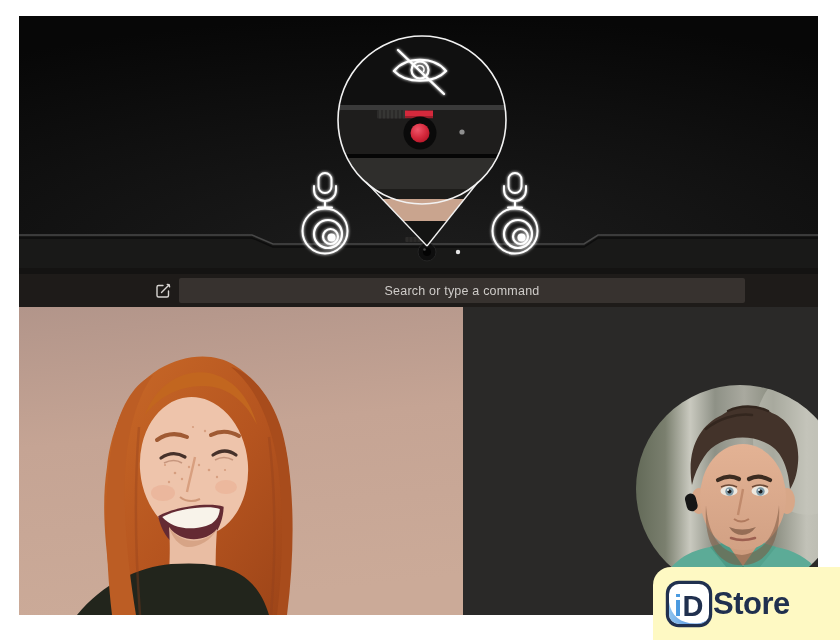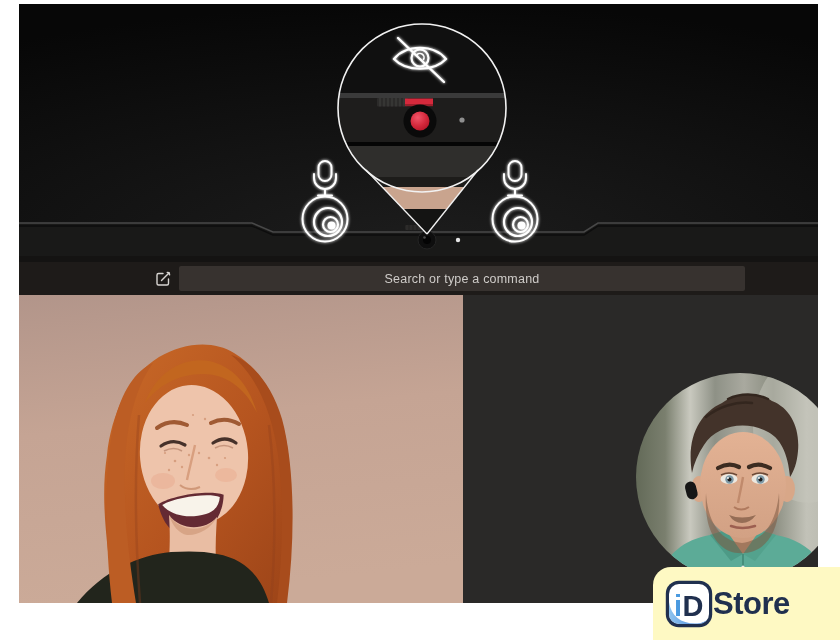--- a/index.html
+++ b/index.html
@@ -1,18 +1,18 @@
 <!DOCTYPE html>
 <html><head>
 <meta charset="utf-8">
 <style>
   html,body{margin:0;padding:0;background:#ffffff;}
   .stage{position:relative;width:840px;height:640px;background:#ffffff;overflow:hidden;
          font-family:"Liberation Sans",sans-serif;}
-  .content{position:absolute;left:19px;top:4px;width:799px;height:599px;background:#0b0b0b;overflow:hidden;}
+  .content{position:absolute;left:19px;top:16px;width:799px;height:599px;background:#0b0b0b;overflow:hidden;}
   .bezel-area{position:absolute;left:0;top:0;width:799px;height:258px;}
   .teams-bar{position:absolute;left:0;top:258px;width:799px;height:33px;background:#1e1b19;}
   .compose-btn{position:absolute;left:136px;top:8px;width:17px;height:17px;cursor:pointer;}
   .search-box{position:absolute;left:160px;top:4px;width:566px;height:25px;background:#37322f;border-radius:2px;
               display:flex;align-items:center;justify-content:center;cursor:text;}
   .search-text{color:#cfccc9;font-size:12.5px;letter-spacing:.2px;}
   .call-row{position:absolute;left:0;top:291px;width:799px;height:308px;display:flex;}
   .main-video{width:444px;height:308px;position:relative;overflow:hidden;}
   .side-panel{flex:1;height:308px;background:#2a2928;position:relative;overflow:hidden;}
   .self-avatar{position:absolute;left:173px;top:78px;width:208px;height:208px;border-radius:50%;overflow:hidden;}

